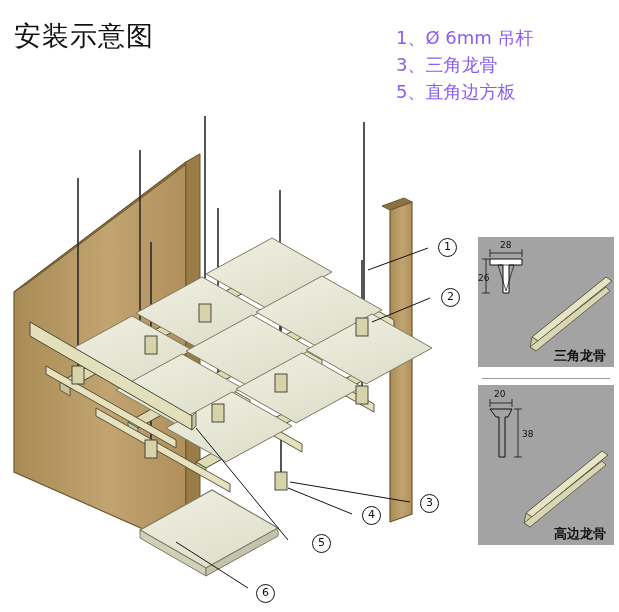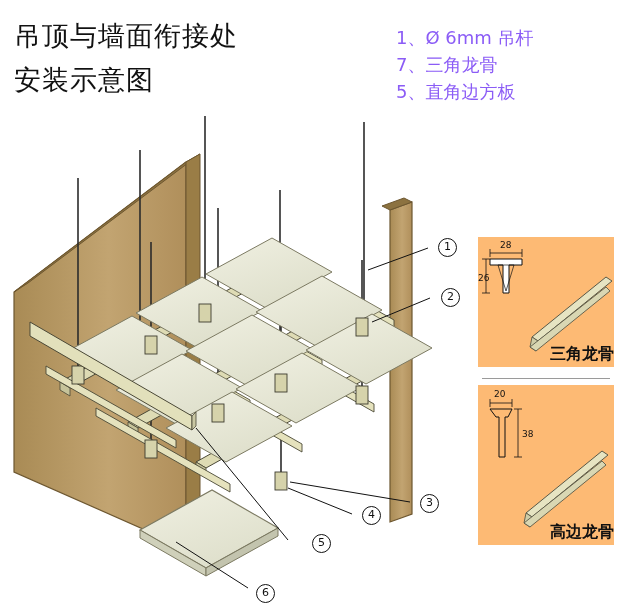--- a/index.html
+++ b/index.html
@@ -48,30 +48,30 @@
   #drawing {
     position: absolute;
     left: 0;
     top: 90px;
     width: 470px;
     height: 522px;
   }
   
   .profile-panel {
     position: absolute;
-    background: #fdba74;
+    background: #a3a3a3;
   }
   #profile-1 { left: 478px; top: 237px; width: 136px; height: 130px; }
   #profile-2 { left: 478px; top: 385px; width: 136px; height: 160px; }
   .profile-caption {
     position: absolute;
-    right: 0;
+    right: 8px;
     bottom: 2px;
     font-family: "DejaVu Sans", sans-serif;
-    font-size: 16px;
+    font-size: 13px;
     font-weight: bold;
     color: #111;
     white-space: nowrap;
   }
   .callout-num {
     position: absolute;
     width: 17px;
     height: 17px;
     border: 1.4px solid #111;
     border-radius: 50%;
@@ -89,27 +89,26 @@
     height: 1px;
     background: #9a9a9a;
   }
 </style>
 </head>
 <body>
 
 <div id="page">
 
   <div class="title-block">
-    <div class="title-line">吊顶与墙面衔接处</div>
     <div class="title-line">安装示意图</div>
   </div>
 
   <div class="legend-block">
     <div class="legend-item">1、Ø 6mm 吊杆</div>
-    <div class="legend-item">7、三角龙骨</div>
+    <div class="legend-item">3、三角龙骨</div>
     <div class="legend-item">5、直角边方板</div>
   </div>
 
   <svg id="drawing" viewBox="0 0 470 522">
     <defs>
       <linearGradient id="wallGrad" x1="0" y1="0" x2="1" y2="0">
         <stop offset="0%" stop-color="#a98b55"></stop>
         <stop offset="55%" stop-color="#c2a471"></stop>
         <stop offset="100%" stop-color="#b08f5b"></stop>
       </linearGradient>

